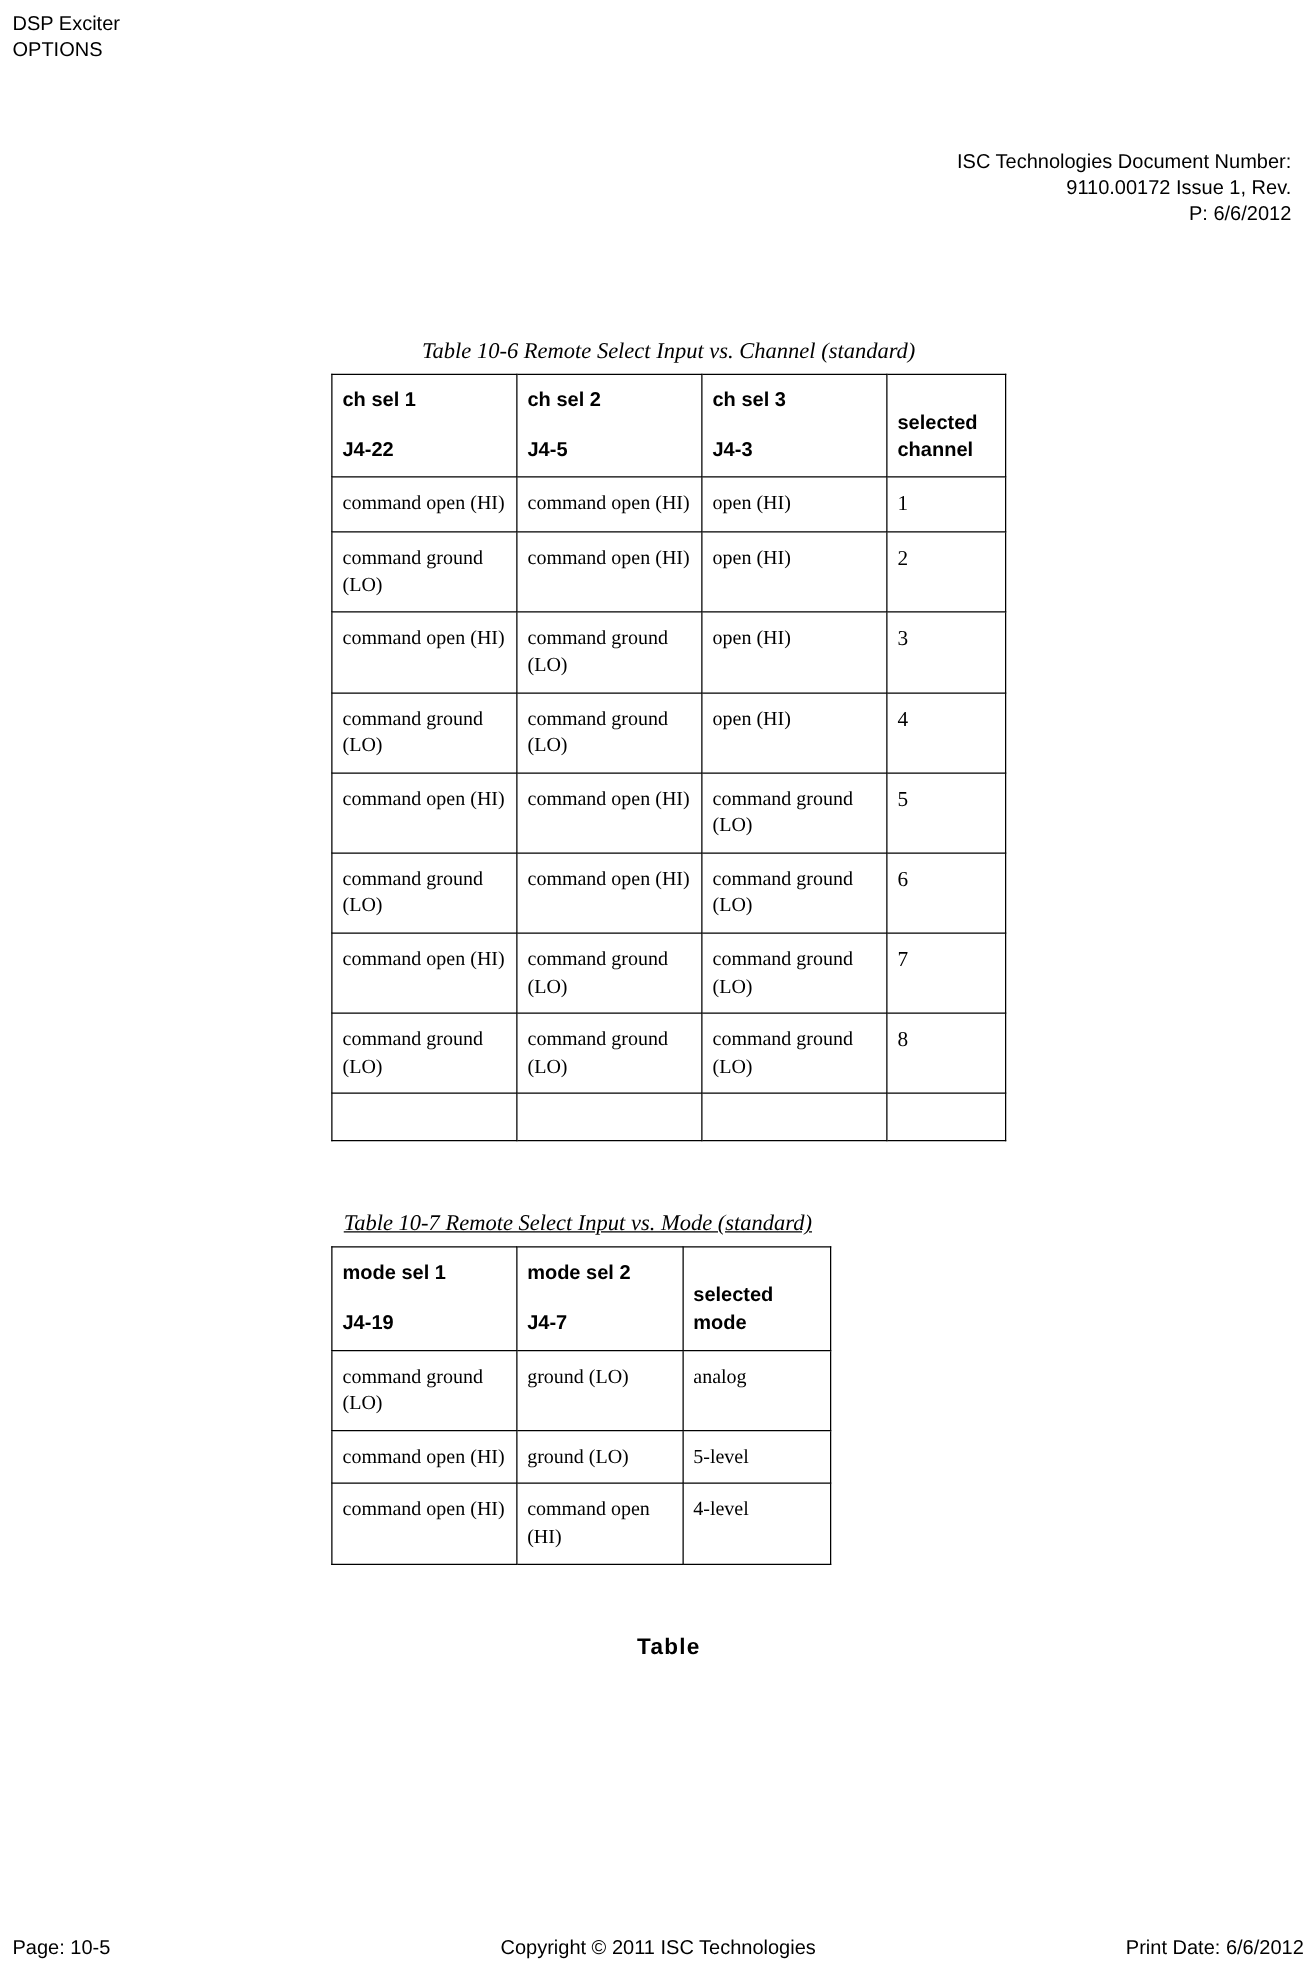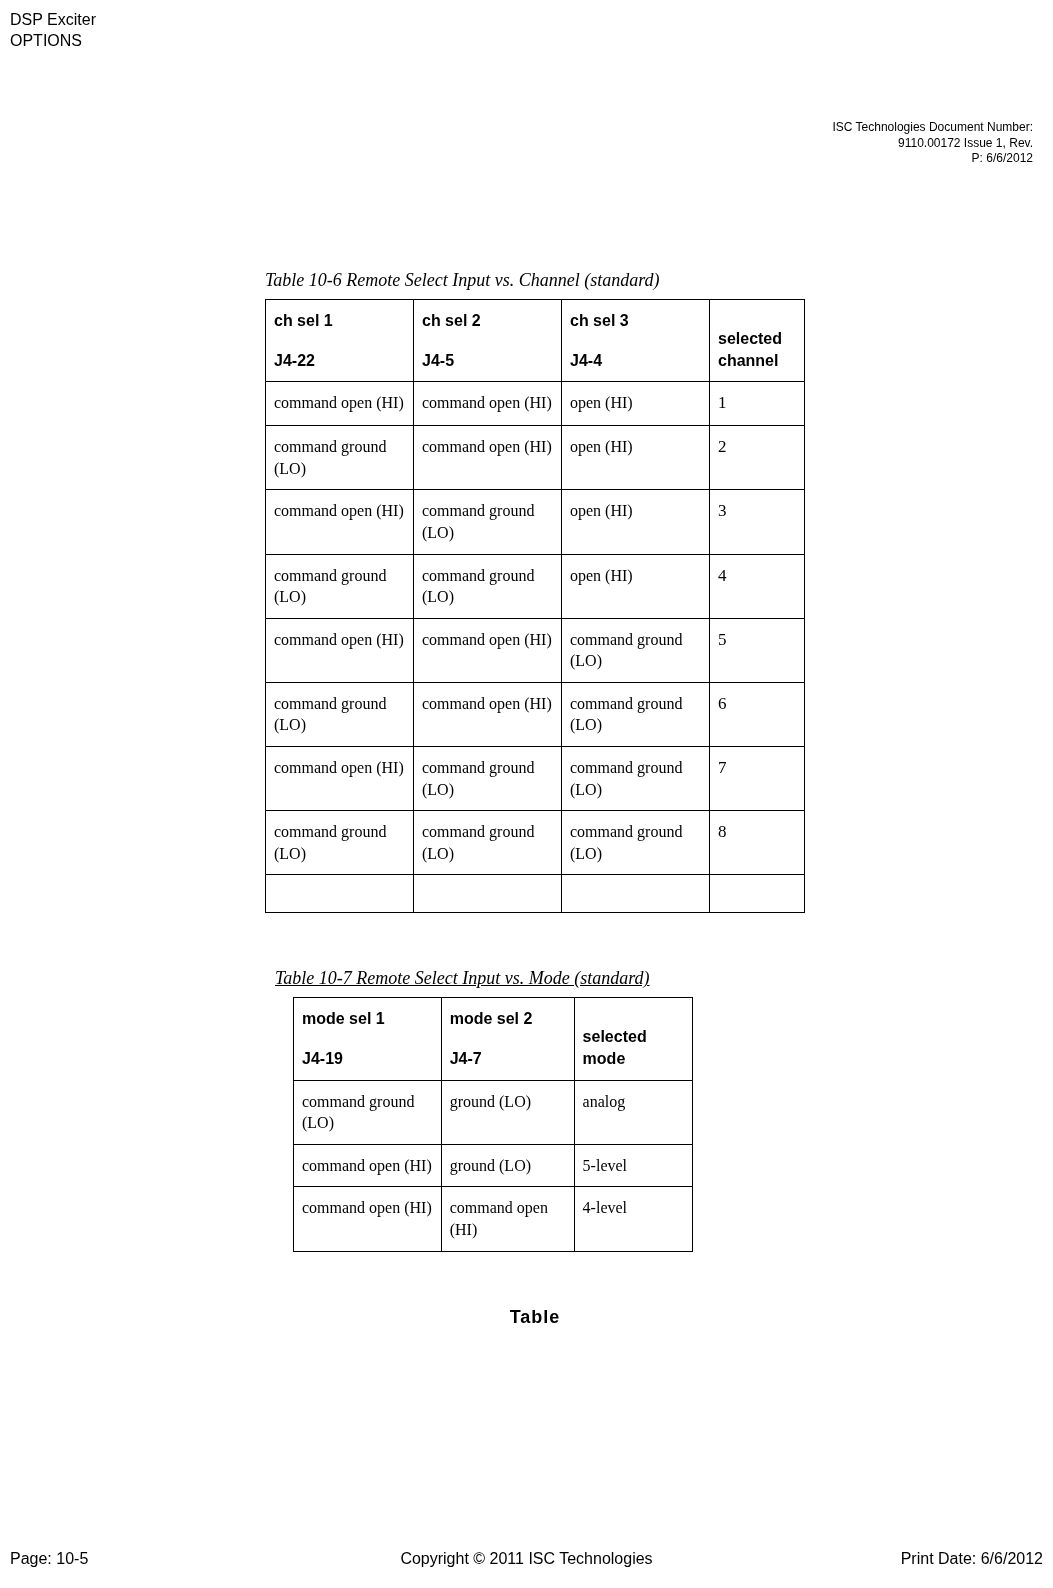--- a/index.html
+++ b/index.html
@@ -17,33 +17,34 @@
       top: 10px;
       left: 10px;
       font-size: 16px;
       line-height: 1.3;
     }
     .doc-info {
       position: absolute;
       top: 120px;
       right: 20px;
       text-align: right;
-      font-size: 12px;
+      font-size: 16px;
       line-height: 1.3;
     }
     .content {
       position: absolute;
       top: 270px;
       left: 265px;
       width: 540px;
     }
     .table-caption {
       font-style: italic;
       font-family: "Times New Roman", serif;
       font-size: 18px;
+      text-align: center;
       margin-bottom: 8px;
     }
     table {
       border-collapse: collapse;
       width: 100%;
       margin-bottom: 55px;
     }
     td, th {
       border: 1.5px solid #000;
       padding: 10px 8px;
@@ -64,21 +65,20 @@
       font-family: "Times New Roman", serif;
       font-size: 16px;
     }
     .channel-cell {
       font-family: "Times New Roman", serif;
       font-size: 17px;
       width: 95px;
     }
     .table2 {
       width: 400px;
-      margin-left: 28px;
     }
     .note {
       font-weight: bold;
       font-family: Arial, sans-serif;
       font-size: 18px;
       text-align: center;
       margin-top: 10px;
       letter-spacing: 1px;
     }
     .footer {
@@ -116,21 +116,21 @@
       <td class="header-cell">
         <span>ch sel 1</span>
         <span class="sub">J4-22</span>
       </td>
       <td class="header-cell">
         <span>ch sel 2</span>
         <span class="sub">J4-5</span>
       </td>
       <td class="header-cell">
         <span>ch sel 3</span>
-        <span class="sub">J4-4</span>
+        <span class="sub">J4-3</span>
       </td>
       <td class="header-cell">
         <span></span>
         <span class="sub">selected channel</span>
       </td>
     </tr>
     <tr>
       <td class="data-cell">command open (HI)</td>
       <td class="data-cell">command open (HI)</td>
       <td class="data-cell">open (HI)</td>

